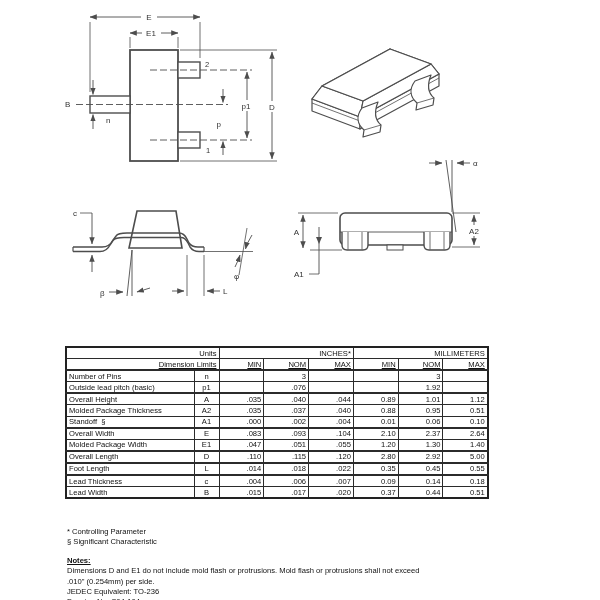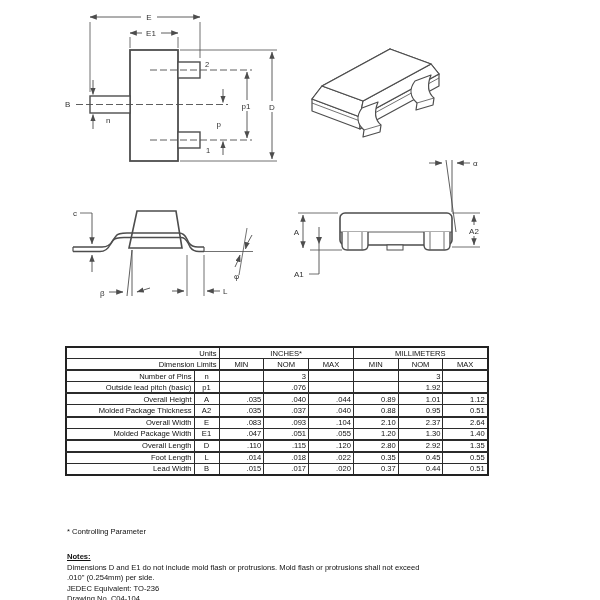--- a/index.html
+++ b/index.html
@@ -12,33 +12,33 @@
   svg text{font-family:"Liberation Sans","DejaVu Sans",sans-serif;fill:#333;}
   .drawing-svg{position:absolute;left:0;top:0;}
 
   
   .dim-table-wrap{position:absolute;left:65px;top:333px;margin-top:13px;}
   table.dims{border-collapse:collapse;table-layout:fixed;border:2px solid #222;}
   table.dims td{
     border:1px solid #2b2b2b;height:10.1px;font-size:7.6px;line-height:9px;
     padding:0 2px;white-space:nowrap;overflow:hidden;color:#111;
   }
-  td.name{text-align:right;padding-left:3px;}
+  td.name{text-align:left;padding-left:3px;}
   td.sym{text-align:center;padding:0;}
   td.val{text-align:right;padding-right:5px;}
   td.right{text-align:right;padding-right:4px;}
-  td.center{text-align:center;}
+  td.center{text-align:right;}
   td.sep{border-left-width:2px;}
   tr.hdr td{border-bottom-width:1px;}
-  tr.hdr2 td{border-bottom-width:2px;}
+  tr.hdr2 td{border-bottom-width:2px;text-decoration:underline;}
   tr.grp td{border-top-width:2px;}
 
   
   .footnotes{position:absolute;left:67px;top:527px;width:480px;font-size:7.6px;line-height:10.4px;color:#111;}
-  .footnotes .notes-label{font-weight:bold;margin-top:15px;text-decoration:underline;}
+  .footnotes .notes-label{font-weight:bold;margin-top:8px;text-decoration:underline;}
 </style>
 </head>
 <body>
 
 <div class="page">
 
   <svg class="drawing-svg" width="600" height="330" viewBox="0 0 600 330">
     <defs>
       <marker id="ah" viewBox="0 0 8 6" refX="7.6" refY="3" markerWidth="8" markerHeight="6" orient="auto-start-reverse">
         <path d="M0,0 L8,3 L0,6 Z" fill="#4d4d4d"></path>
@@ -239,20 +239,30 @@
           <tr>
             <td class="name">Molded Package Thickness</td>
             <td class="sym">A2</td>
             <td class="val sep">.035</td>
             <td class="val">.037</td>
             <td class="val">.040</td>
             <td class="val sep">0.88</td>
             <td class="val">0.95</td>
             <td class="val">0.51</td>
           </tr>
+          <tr>
+            <td class="name">Standoff &nbsp;§</td>
+            <td class="sym">A1</td>
+            <td class="val sep">.000</td>
+            <td class="val">.002</td>
+            <td class="val">.004</td>
+            <td class="val sep">0.01</td>
+            <td class="val">0.06</td>
+            <td class="val">0.10</td>
+          </tr>
           <tr class="grp">
             <td class="name">Overall Width</td>
             <td class="sym">E</td>
             <td class="val sep">.083</td>
             <td class="val">.093</td>
             <td class="val">.104</td>
             <td class="val sep">2.10</td>
             <td class="val">2.37</td>
             <td class="val">2.64</td>
           </tr>
@@ -267,48 +277,59 @@
             <td class="val">1.40</td>
           </tr>
           <tr class="grp">
             <td class="name">Overall Length</td>
             <td class="sym">D</td>
             <td class="val sep">.110</td>
             <td class="val">.115</td>
             <td class="val">.120</td>
             <td class="val sep">2.80</td>
             <td class="val">2.92</td>
-            <td class="val">1.35</td>
+            <td class="val">5.00</td>
           </tr>
           <tr class="grp">
             <td class="name">Foot Length</td>
             <td class="sym">L</td>
             <td class="val sep">.014</td>
             <td class="val">.018</td>
             <td class="val">.022</td>
             <td class="val sep">0.35</td>
             <td class="val">0.45</td>
             <td class="val">0.55</td>
           </tr>
+          <tr class="grp">
+            <td class="name">Lead Thickness</td>
+            <td class="sym">c</td>
+            <td class="val sep">.004</td>
+            <td class="val">.006</td>
+            <td class="val">.007</td>
+            <td class="val sep">0.09</td>
+            <td class="val">0.14</td>
+            <td class="val">0.18</td>
+          </tr>
           <tr>
             <td class="name">Lead Width</td>
             <td class="sym">B</td>
             <td class="val sep">.015</td>
             <td class="val">.017</td>
             <td class="val">.020</td>
             <td class="val sep">0.37</td>
             <td class="val">0.44</td>
             <td class="val">0.51</td>
           </tr>
         </tbody>
     </table>
   </div>
 
   <div class="footnotes">
     <div>* Controlling Parameter</div>
+    <div>§ Significant Characteristic</div>
     <div class="notes-label">Notes:</div>
     <div>Dimensions D and E1 do not include mold flash or protrusions. Mold flash or protrusions shall not exceed</div>
     <div>.010" (0.254mm) per side.</div>
     <div>JEDEC Equivalent:  TO-236</div>
     <div>Drawing No. C04-104</div>
   </div>
 
 </div>
 
 </body></html>

